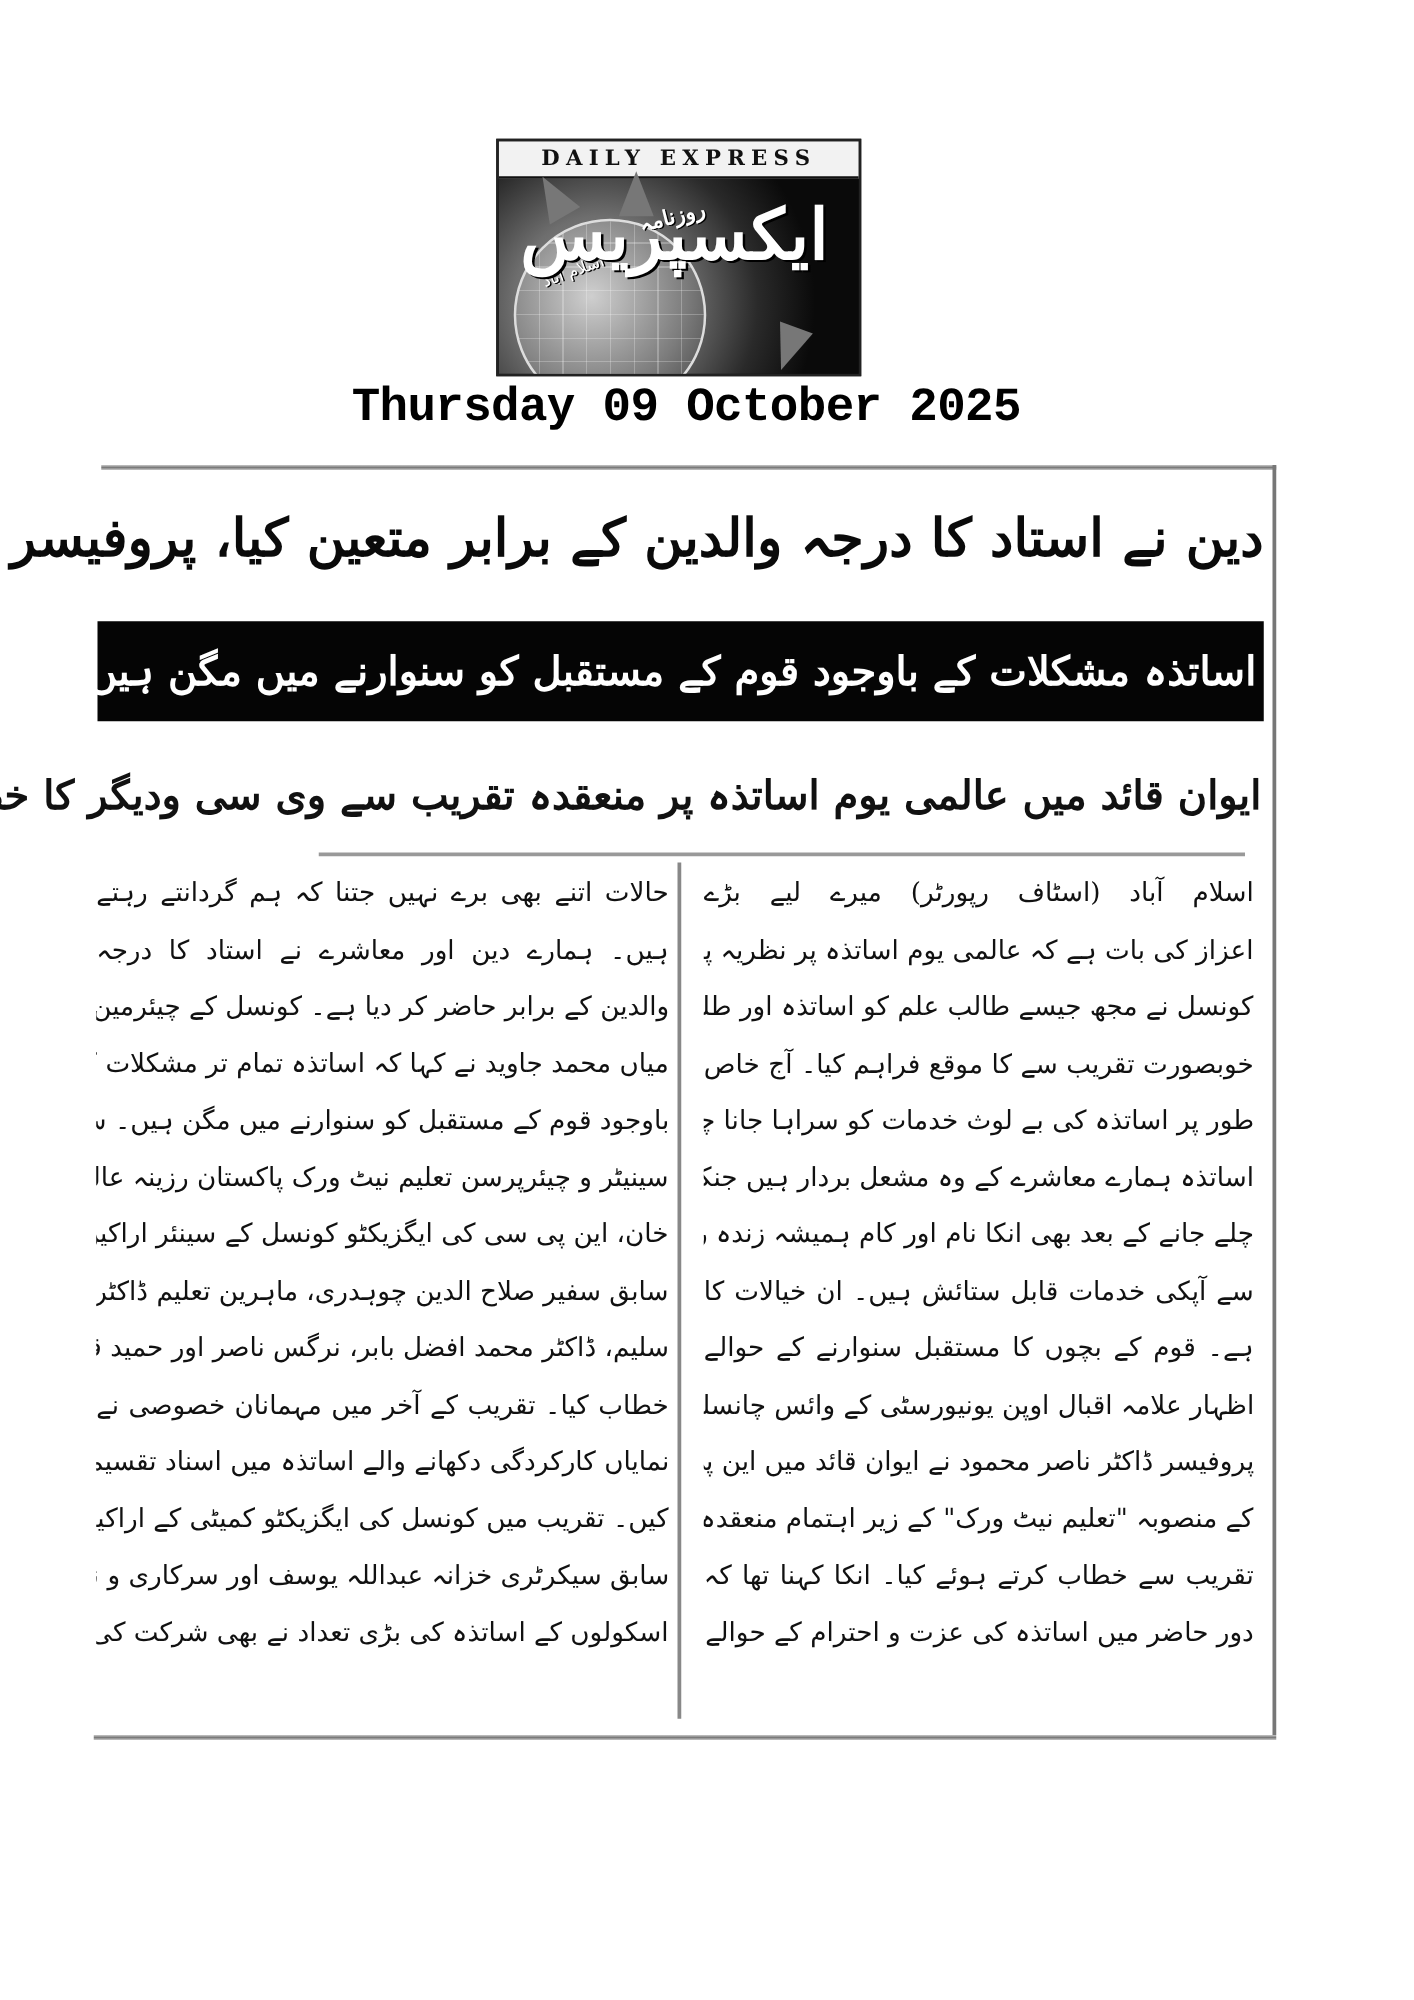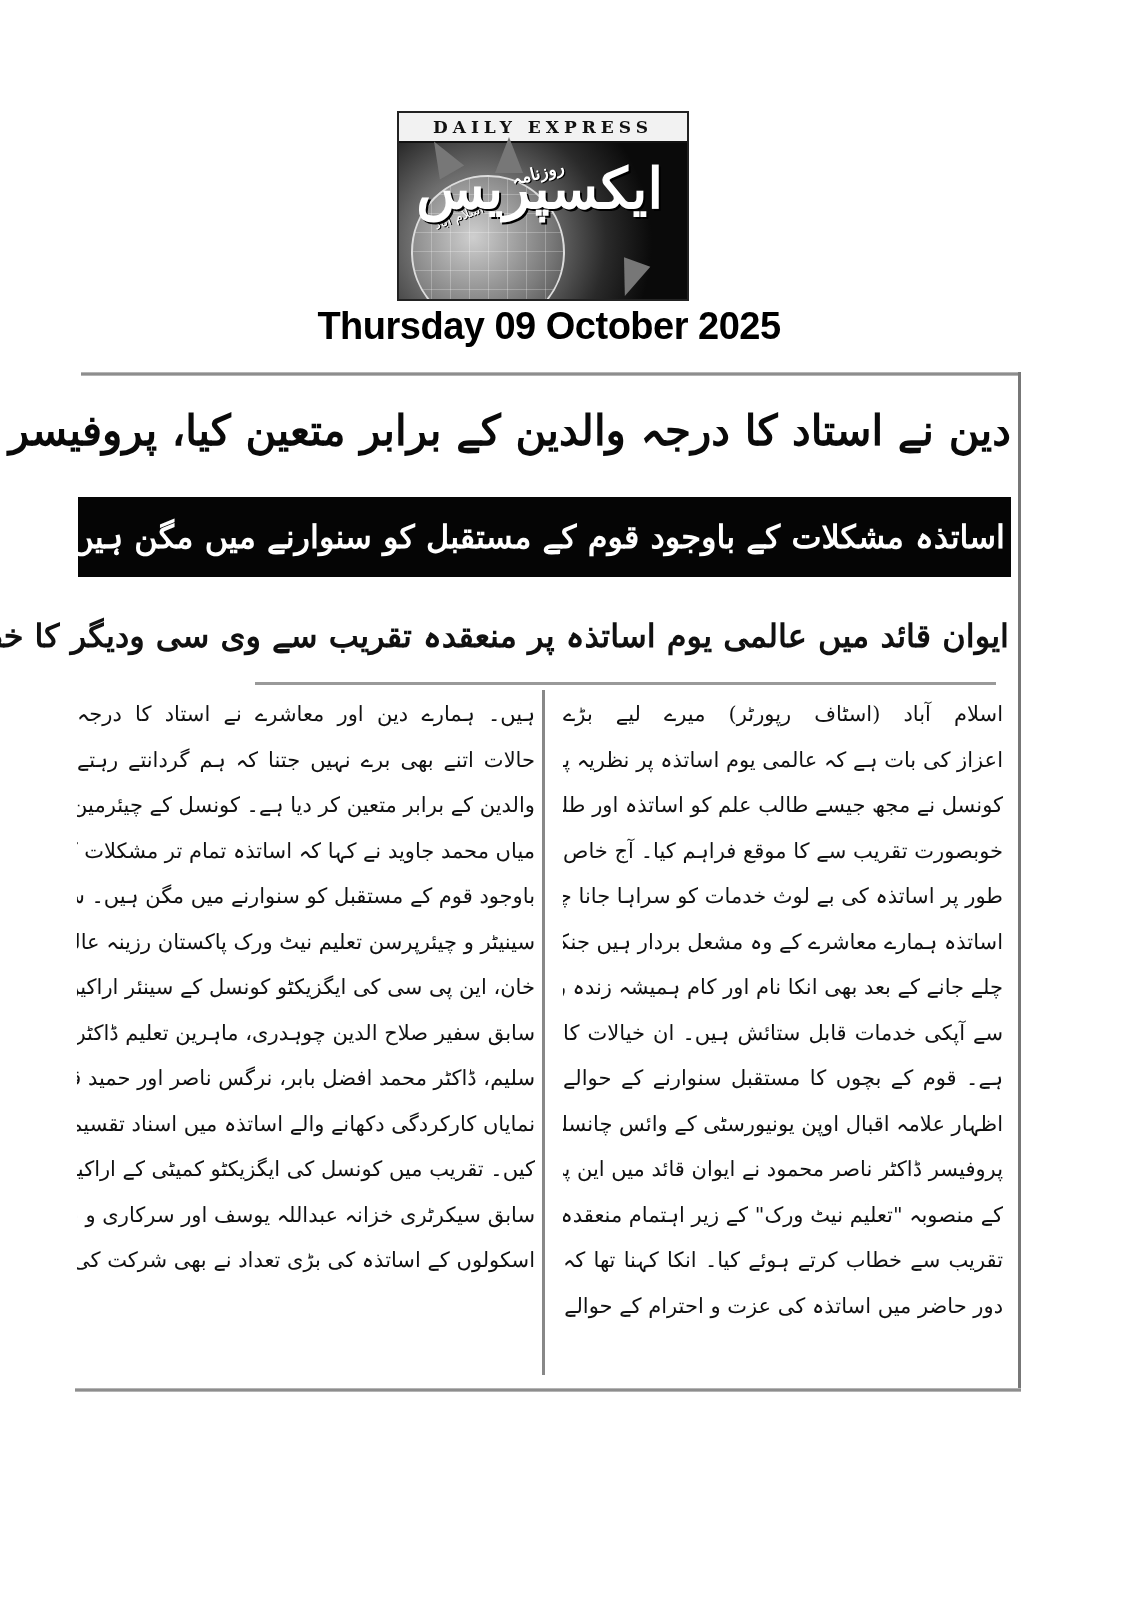--- a/index.html
+++ b/index.html
@@ -99,21 +99,21 @@
       color: #fff;
       transform: rotate(-20deg);
       text-shadow: 1px 1px 0 #000;
     }
     .date {
       position: absolute;
       left: 0;
       width: 1098px;
       top: 305px;
       text-align: center;
-      font-family: Liberation Sans, sans-serif;
+      font-family: Liberation Mono, monospace;
       font-weight: bold;
       font-size: 38px;
       color: #000;
       letter-spacing: -0.5px;
     }
 
     
     .article {
       position: absolute;
       left: 75px;
@@ -267,29 +267,30 @@
     <div class="col-line">اظہار علامہ اقبال اوپن یونیورسٹی کے وائس چانسلر</div>
     <div class="col-line">پروفیسر ڈاکٹر ناصر محمود نے ایوان قائد میں این پی سی</div>
     <div class="col-line">کے منصوبہ "تعلیم نیٹ ورک" کے زیر اہتمام منعقدہ</div>
     <div class="col-line">تقریب سے خطاب کرتے ہوئے کیا۔ انکا کہنا تھا کہ</div>
     <div class="col-line">دور حاضر میں اساتذہ کی عزت و احترام کے حوالے سے</div>
   </div>
 
   <div class="col-divider"></div>
 
   <div class="col left">
+    <div class="col-line">حالات اتنے بھی برے نہیں جتنا کہ ہم گردانتے رہتے</div>
     <div class="col-line">ہیں۔ ہمارے دین اور معاشرے نے استاد کا درجہ</div>
-    <div class="col-line">حالات اتنے بھی برے نہیں جتنا کہ ہم گردانتے رہتے</div>
-    <div class="col-line">والدین کے برابر متعین کر دیا ہے۔ کونسل کے چیئرمین</div>
+    <div class="col-line">والدین کے برابر حاضر کر دیا ہے۔ کونسل کے چیئرمین</div>
     <div class="col-line">میاں محمد جاوید نے کہا کہ اساتذہ تمام تر مشکلات کے</div>
     <div class="col-line">باوجود قوم کے مستقبل کو سنوارنے میں مگن ہیں۔ سابق</div>
     <div class="col-line">سینیٹر و چیئرپرسن تعلیم نیٹ ورک پاکستان رزینہ عالم</div>
     <div class="col-line">خان، این پی سی کی ایگزیکٹو کونسل کے سینئر اراکین</div>
     <div class="col-line">سابق سفیر صلاح الدین چوہدری، ماہرین تعلیم ڈاکٹر محمد</div>
     <div class="col-line">سلیم، ڈاکٹر محمد افضل بابر، نرگس ناصر اور حمید قیصر نے بھی</div>
+    <div class="col-line">خطاب کیا۔ تقریب کے آخر میں مہمانان خصوصی نے</div>
     <div class="col-line">نمایاں کارکردگی دکھانے والے اساتذہ میں اسناد تقسیم</div>
     <div class="col-line">کیں۔ تقریب میں کونسل کی ایگزیکٹو کمیٹی کے اراکین،</div>
     <div class="col-line">سابق سیکرٹری خزانہ عبداللہ یوسف اور سرکاری و نجی</div>
     <div class="col-line last">اسکولوں کے اساتذہ کی بڑی تعداد نے بھی شرکت کی۔</div>
   </div>
 
   <div class="rule bottom"></div>
 </div>
 
 </body></html>

